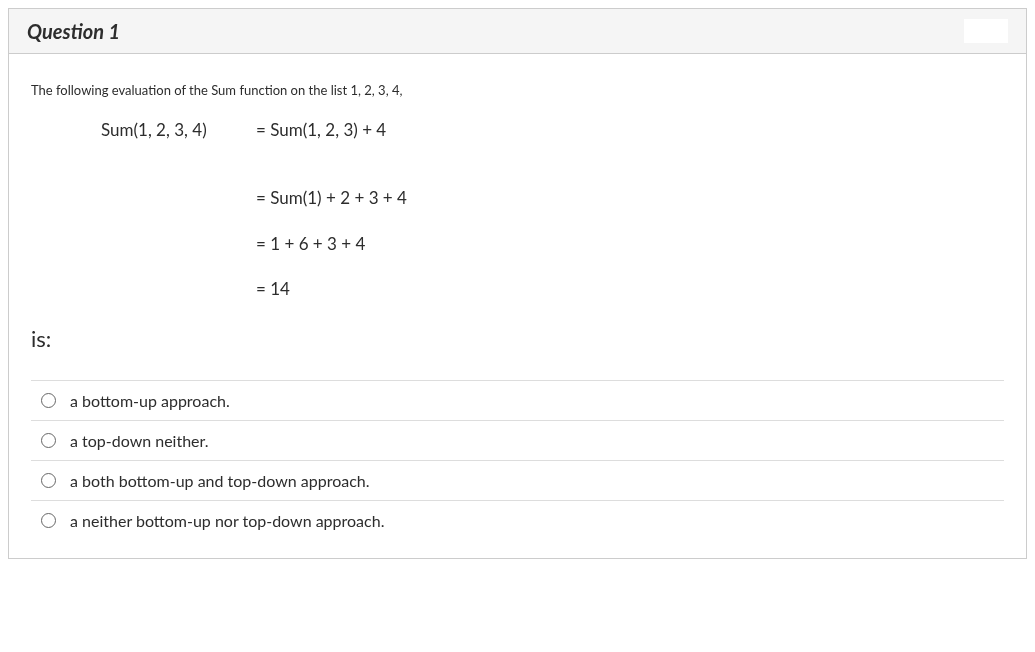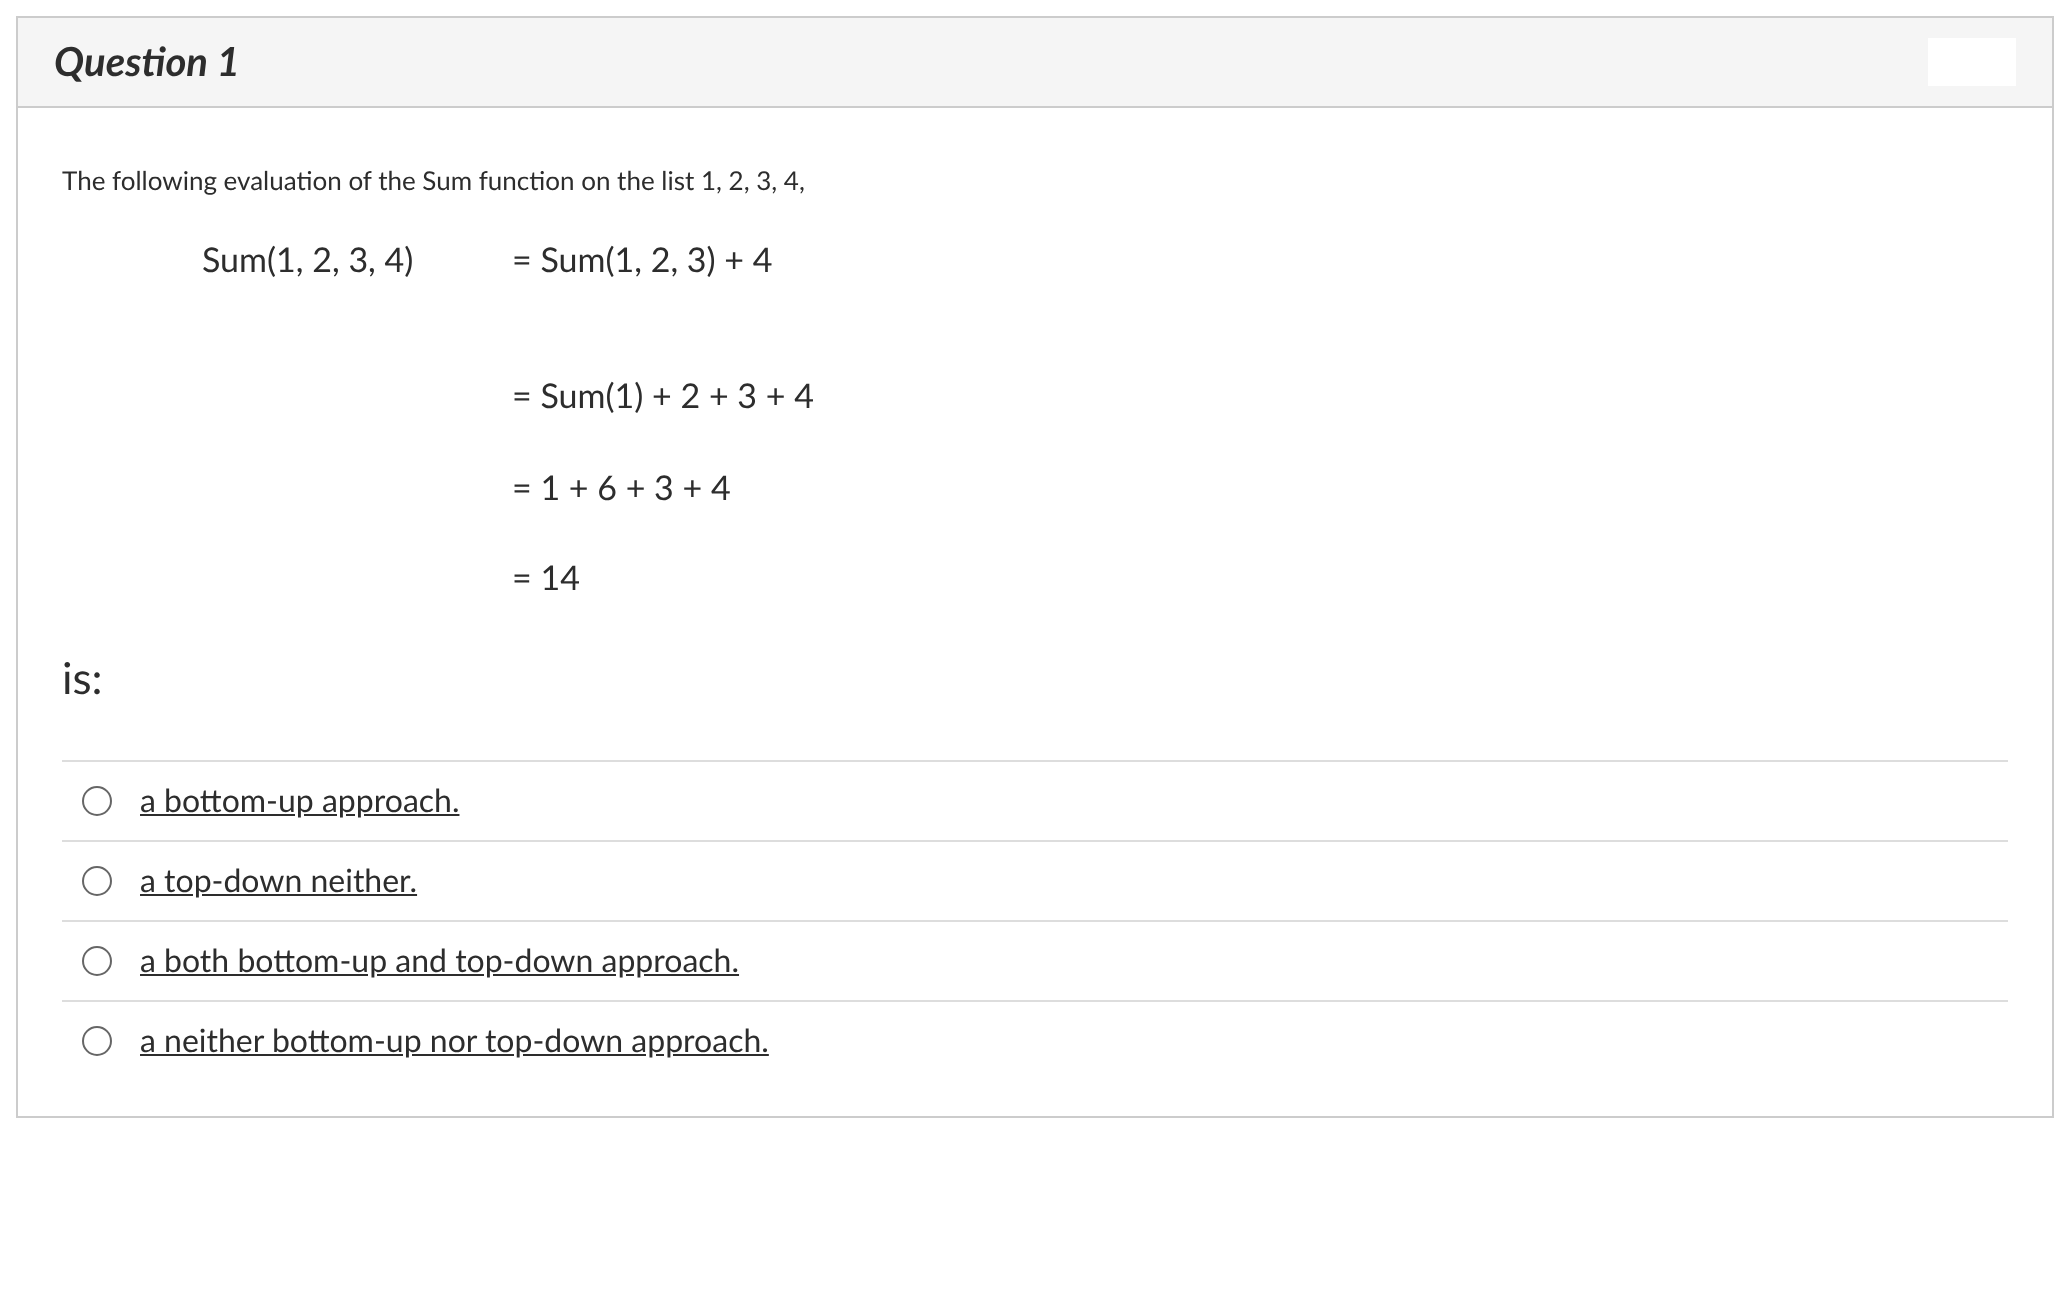--- a/index.html
+++ b/index.html
@@ -61,21 +61,20 @@
     }
     .eq-right {
       flex: 1;
     }
     .is-text {
       margin-top: 24px;
       margin-bottom: 28px;
       font-size: 22px;
     }
     .options {
-      text-decoration: underline;
     }
     .option-row {
       display: flex;
       align-items: center;
       padding: 10px 4px;
       border-top: 1px solid #ddd;
       cursor: pointer;
       font-size: 16px;
     }
     .option-row:last-child {

